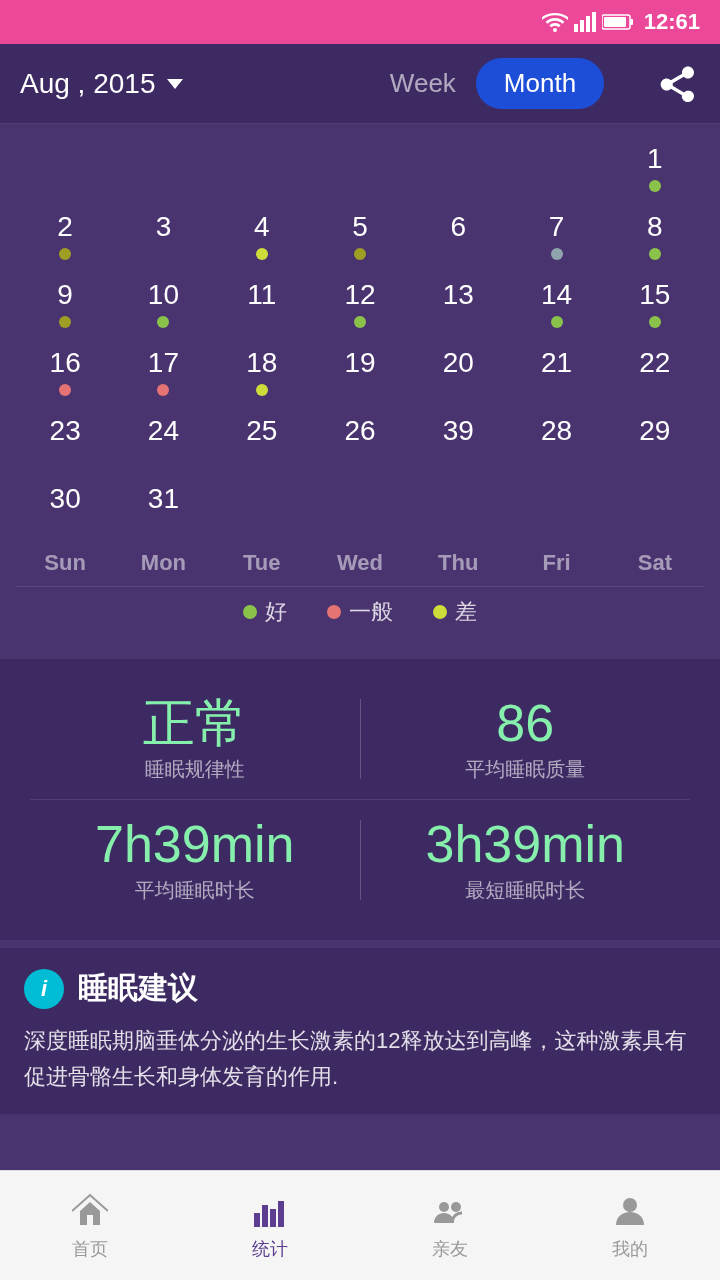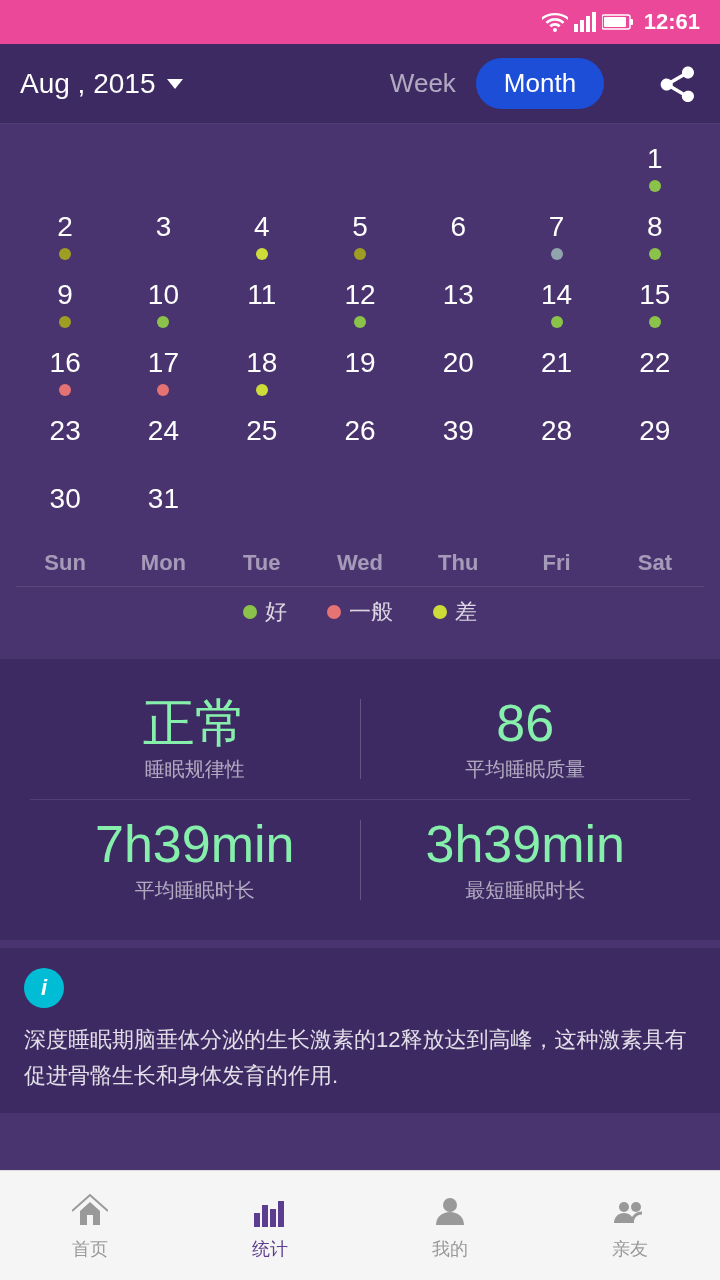--- a/index.html
+++ b/index.html
@@ -471,20 +471,21 @@
       <div class="stat-label">最短睡眠时长</div>
     </div>
   </div>
 </div>
 
 <div class="advice-section">
   <div class="advice-header">
     <div class="advice-icon">
       <span>i</span>
     </div>
+    <span class="advice-title">睡眠建议</span>
   </div>
   <div class="advice-text">深度睡眠期脑垂体分泌的生长激素的12释放达到高峰，这种激素具有促进骨骼生长和身体发育的作用.</div>
 </div>
 
 <div class="bottom-nav">
 
   <div class="nav-item">
     <div class="nav-icon">
       <svg width="36" height="36" viewBox="0 0 36 36">
         <path d="M15 32V22h6v10h7V18l-10-9-10 9v14z" fill="#999"></path>
@@ -502,31 +503,31 @@
         <rect x="18" y="16" width="6" height="18" fill="#5c3d8f"></rect>
         <rect x="26" y="8" width="6" height="26" fill="#5c3d8f"></rect>
       </svg>
     </div>
     <span class="nav-label" style="color:#5c3d8f;">统计</span>
   </div>
 
   <div class="nav-item">
     <div class="nav-icon">
       <svg width="36" height="36" viewBox="0 0 36 36">
-        <circle cx="18" cy="12" r="7" fill="#999"></circle>
-        <path d="M4 32c0-8 6.3-13 14-13s14 5 14 13" fill="#999"></path>
-      </svg>
-    </div>
-    <span class="nav-label">我的</span>
-  </div>
-
-  <div class="nav-item">
-    <div class="nav-icon">
-      <svg width="36" height="36" viewBox="0 0 36 36">
         <ellipse cx="12" cy="14" rx="5" ry="5" fill="#999"></ellipse>
         <ellipse cx="24" cy="14" rx="5" ry="5" fill="#999"></ellipse>
         <path d="M2 30c0-6 4.5-10 10-10s10 4 10 10" fill="#999"></path>
         <path d="M20 30c0-6 4.5-10 10-10" fill="none" stroke="#999" stroke-width="3"></path>
       </svg>
     </div>
     <span class="nav-label">亲友</span>
   </div>
+
+  <div class="nav-item">
+    <div class="nav-icon">
+      <svg width="36" height="36" viewBox="0 0 36 36">
+        <circle cx="18" cy="12" r="7" fill="#999"></circle>
+        <path d="M4 32c0-8 6.3-13 14-13s14 5 14 13" fill="#999"></path>
+      </svg>
+    </div>
+    <span class="nav-label">我的</span>
+  </div>
 </div>
 
 </body></html>

